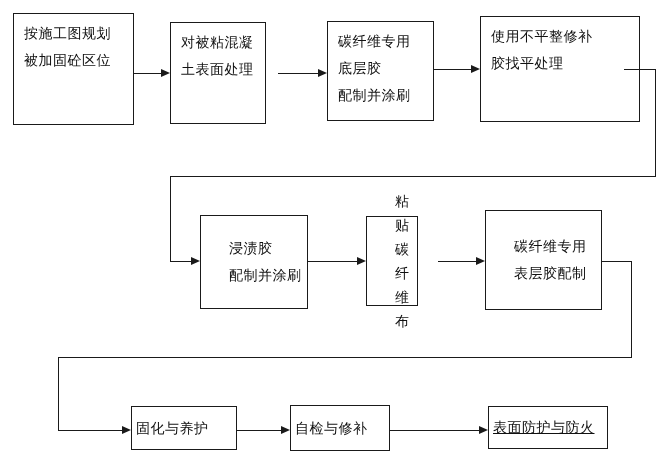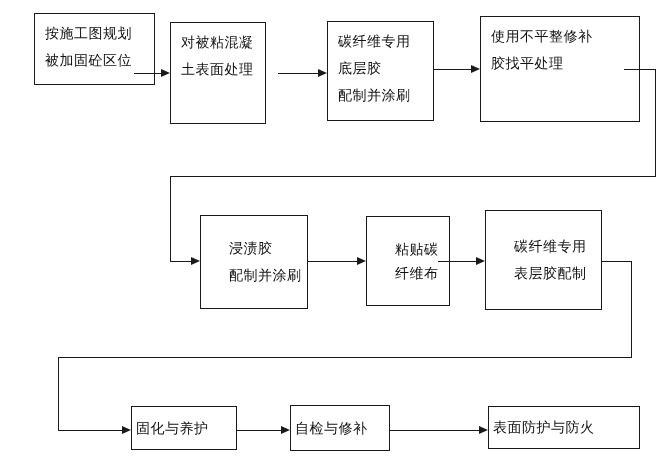--- a/index.html
+++ b/index.html
@@ -44,21 +44,21 @@
     border-top:4.5px solid transparent;
     border-bottom:4.5px solid transparent;
     border-left:9px solid #1a1a1a;
   }
 </style>
 </head>
 <body>
 
 <div id="stage">
 
-  <div class="node" style="left:13px;top:13px;width:121px;height:72px;margin-left:21px;">按施工图规划
+  <div class="node" style="left:13px;top:13px;width:121px;height:112px;">按施工图规划
 被加固砼区位</div>
 
   <div class="node" style="left:170px;top:22px;width:96px;height:102px;">对被粘混凝
 土表面处理</div>
 
   <div class="node" style="left:327px;top:21px;width:107px;height:100px;">碳纤维专用
 底层胶
 配制并涂刷</div>
 
   <div class="node" style="left:480px;top:16px;width:160px;height:106px;">使用不平整修补
@@ -76,21 +76,21 @@
   <div class="ln h" style="left:624px;top:69px;width:32px;"></div>
   <div class="ln v" style="left:655px;top:69px;height:108px;"></div>
   <div class="ln h" style="left:170px;top:176px;width:486px;"></div>
   <div class="ln v" style="left:170px;top:176px;height:86px;"></div>
   <div class="ln h" style="left:170px;top:261px;width:21px;"></div>
   <div class="arrow" style="left:191px;top:256.5px;"></div>
 
   <div class="node mid" style="left:200px;top:215px;width:108px;height:94px;">浸渍胶
 配制并涂刷</div>
 
-  <div class="node mid" style="left:366px;top:216px;width:84px;height:90px;line-height:24px;">粘贴碳
+  <div class="node mid" style="left:366px;top:216px;width:52px;height:90px;line-height:24px;">粘贴碳
 纤维布</div>
 
   <div class="node mid" style="left:485px;top:210px;width:117px;height:100px;">碳纤维专用
 表层胶配制</div>
 
   <div class="ln h" style="left:308px;top:261px;width:49px;"></div>
   <div class="arrow" style="left:357px;top:256.5px;"></div>
 
   <div class="ln h" style="left:438px;top:261px;width:38px;"></div>
   <div class="arrow" style="left:476px;top:256.5px;"></div>
@@ -99,21 +99,21 @@
   <div class="ln v" style="left:631px;top:261px;height:97px;"></div>
   <div class="ln h" style="left:58px;top:357px;width:574px;"></div>
   <div class="ln v" style="left:58px;top:357px;height:74px;"></div>
   <div class="ln h" style="left:58px;top:430px;width:64px;"></div>
   <div class="arrow" style="left:122px;top:425.5px;"></div>
 
   <div class="node center" style="left:131px;top:406px;width:106px;height:44px;">固化与养护</div>
 
   <div class="node center" style="left:290px;top:405px;width:100px;height:46px;">自检与修补</div>
 
-  <div class="node center" style="left:488px;top:406px;width:152px;height:43px;">表面防护与防火</div>
+  <div class="node center" style="left:488px;top:406px;width:120px;height:43px;text-decoration:underline;">表面防护与防火</div>
 
   <div class="ln h" style="left:237px;top:430px;width:44px;"></div>
   <div class="arrow" style="left:281px;top:425.5px;"></div>
 
   <div class="ln h" style="left:390px;top:430px;width:89px;"></div>
   <div class="arrow" style="left:479px;top:425.5px;"></div>
 
 </div>
 
 </body></html>

